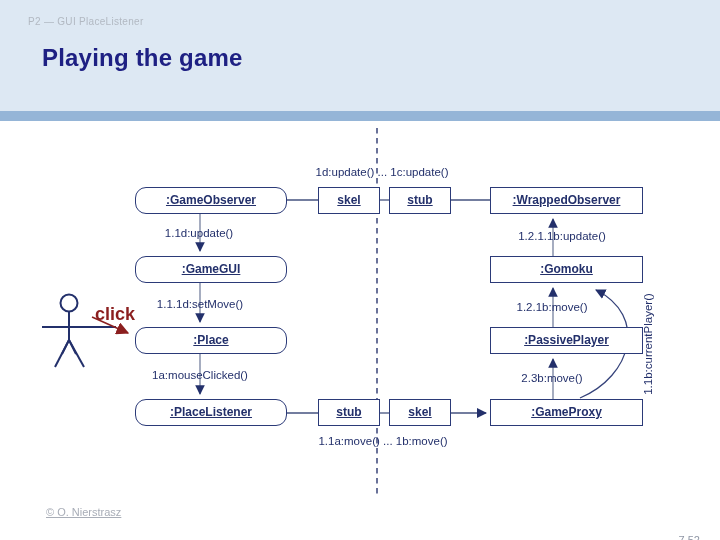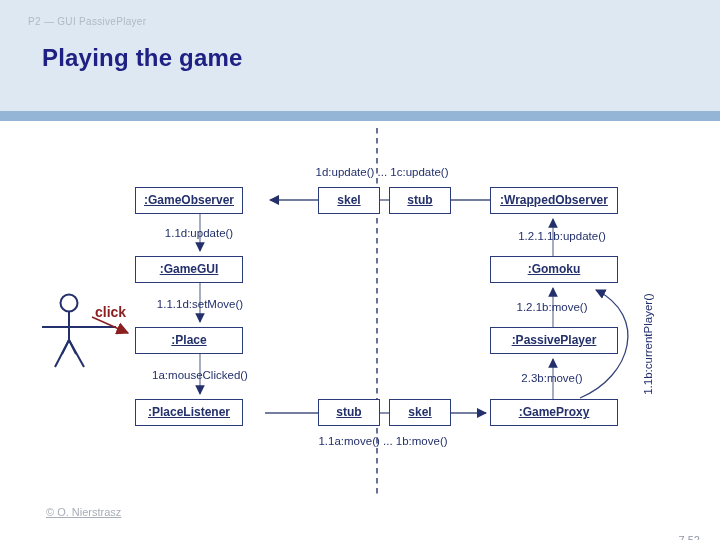--- a/index.html
+++ b/index.html
@@ -61,22 +61,22 @@
     background: #ffffff;
     border: 1.5px solid #2b3a78;
     color: #23306b;
     font-size: 12px;
     font-weight: bold;
     text-decoration: underline;
     text-align: center;
     line-height: 24px;
     white-space: nowrap;
   }
-  .col-left   { left: 135px; width: 108px; }
-  .col-right  { left: 490px; width: 128px; }
+  .col-left   { left: 135px; width: 152px; border-radius: 11px; }
+  .col-right  { left: 490px; width: 153px; }
   .row-1 { top: 187px; }
   .row-2 { top: 256px; }
   .row-3 { top: 327px; }
   .row-4 { top: 399px; }
   .node.small { width: 62px; }
   .pos-skel-top    { left: 318px; }
   .pos-stub-top    { left: 389px; }
   .pos-stub-bottom { left: 318px; }
   .pos-skel-bottom { left: 389px; }
 
@@ -93,21 +93,21 @@
   .msg-setmove      { left: 200px; top: 298px; }
   .msg-move-121b    { left: 552px; top: 301px; }
   .msg-mouseclicked { left: 200px; top: 369px; }
   .msg-move-12b     { left: 552px; top: 372px; }
   .msg-bottom       { left: 383px; top: 435px; }
 
   .msg-click {
     position: absolute;
     left: 95px; top: 304px;
     color: #8b1f1f;
-    font-size: 14px;
+    font-size: 18px;
     font-weight: bold;
   }
   .msg-currentplayer {
     position: absolute;
     left: 648px; top: 344px;
     color: #23306b;
     font-size: 11.5px;
     white-space: nowrap;
     transform: translate(-50%, -50%) rotate(-90deg);
   }
@@ -127,21 +127,21 @@
     color: #9097a6;
     margin-top: 24px;
   }
 </style>
 </head>
 <body>
 
 <div class="slide">
 
   <div class="header">
-    <div class="course-label">P2 — GUI PassivePlayer</div>
+    <div class="course-label">P2 — GUI PlaceListener</div>
     <div class="slide-title">Playing the game</div>
   </div>
   <div class="divider-bar"></div>
 
   <div class="diagram-canvas">
 
     <svg class="connector-layer" viewBox="0 0 720 540" xmlns="http://www.w3.org/2000/svg">
       <defs>
         <marker id="arr" viewBox="0 0 10 10" refX="9" refY="5" markerWidth="8" markerHeight="8" orient="auto-start-reverse">
           <path d="M0,0 L10,5 L0,10 z" fill="#23306b"></path>

